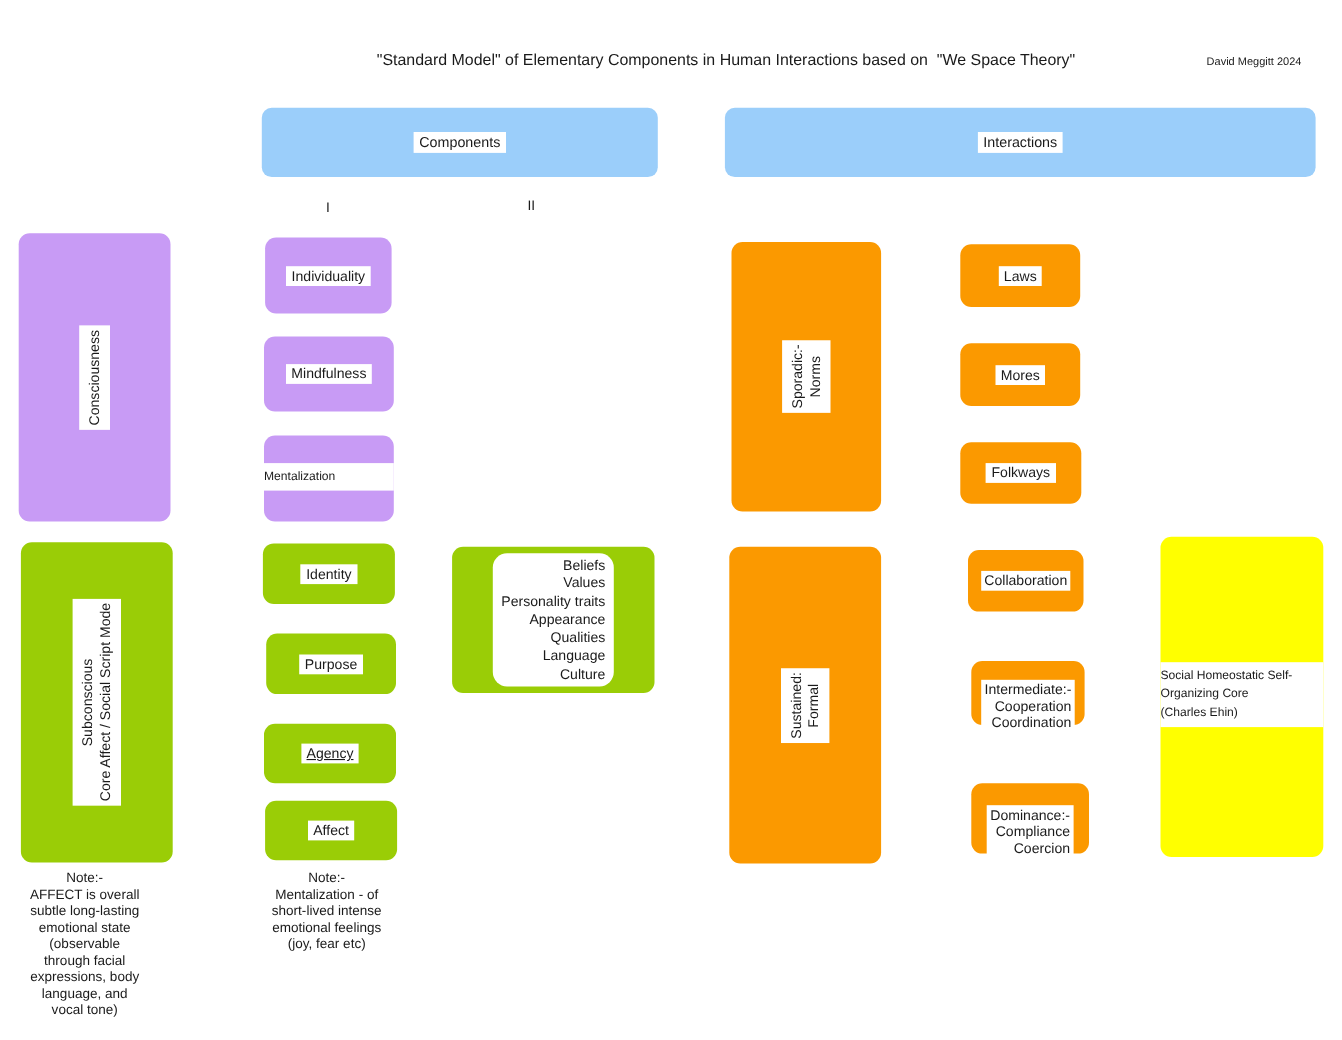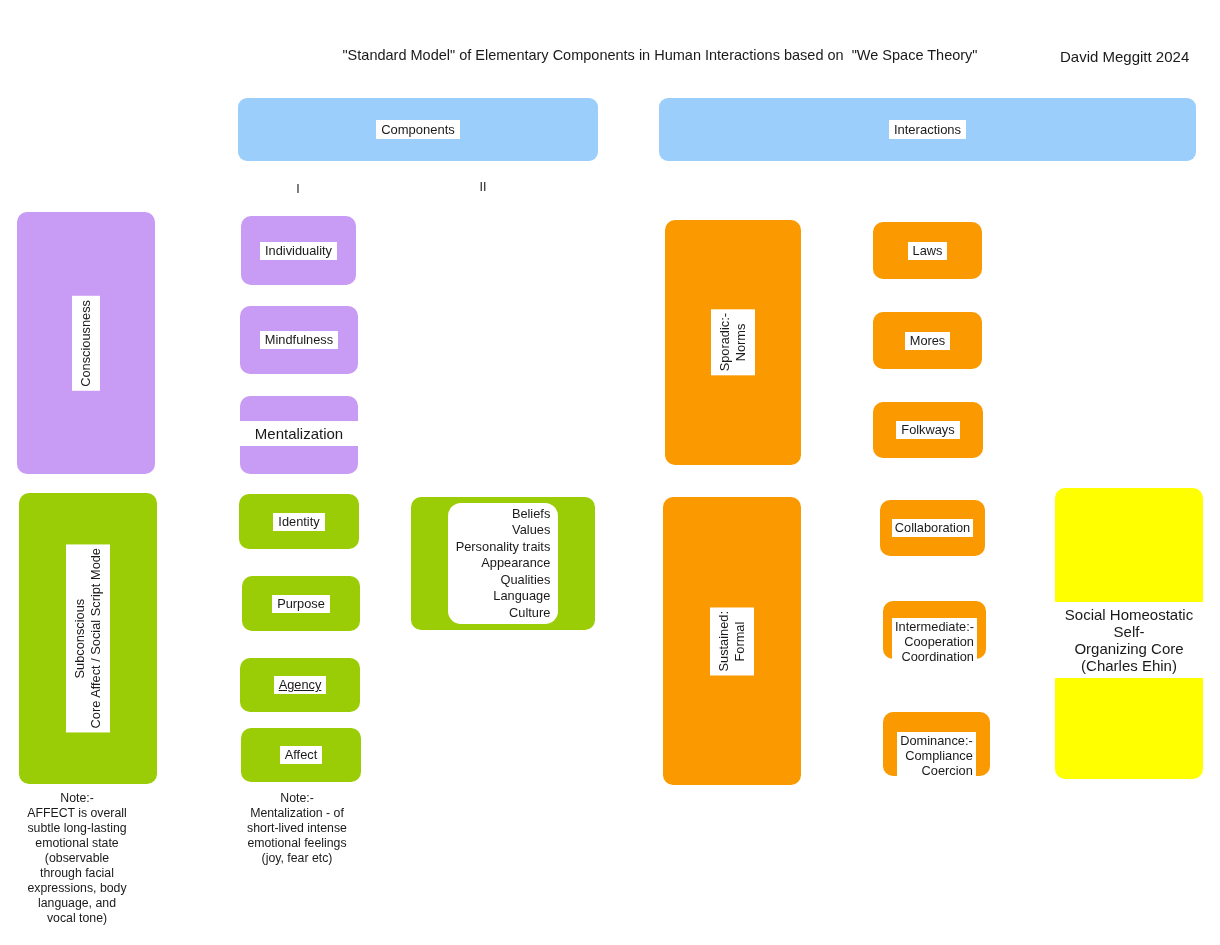--- a/index.html
+++ b/index.html
@@ -20,22 +20,22 @@
   
   #doc-title {
     top: 46px; left: 300px; width: 720px;
     text-align: center;
     font-size: 14.5px;
     line-height: 18px;
     white-space: pre;
   }
   #author {
     top: 49px; left: 1060px; width: 160px;
-    text-align: left;
-    font-size: 15px;
+    text-align: center;
+    font-size: 10px;
     line-height: 16px;
   }
 
   
   .banner {
     background: #9BCEFA;
     border-radius: 9px;
     display: flex;
     align-items: center;
     justify-content: center;
@@ -89,22 +89,21 @@
     white-space: pre-line;
     writing-mode: vertical-rl;
     transform: rotate(180deg);
   }
 
   
   .band {
     position: absolute;
     left: 0; right: 0;
     background: #ffffff;
-    text-align: center;
-    font-size: 15px;
+    font-size: 11px;
     line-height: 17px;
     padding: 4px 0;
     white-space: pre-line;
   }
 
   
   #spine-consciousness { top: 212px; left: 17px; width: 138px; height: 262px; }
   #spine-subconscious  { top: 493px; left: 19px; width: 138px; height: 291px; }
 
   

